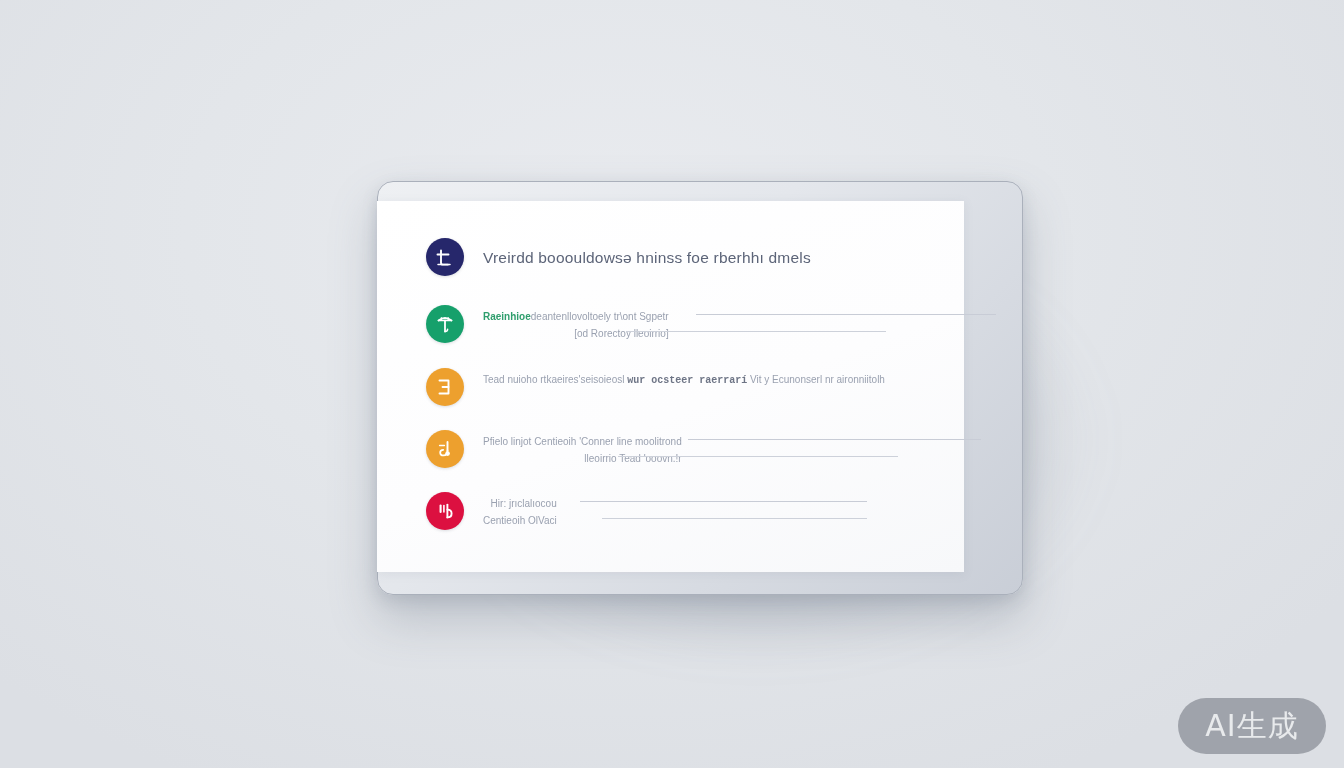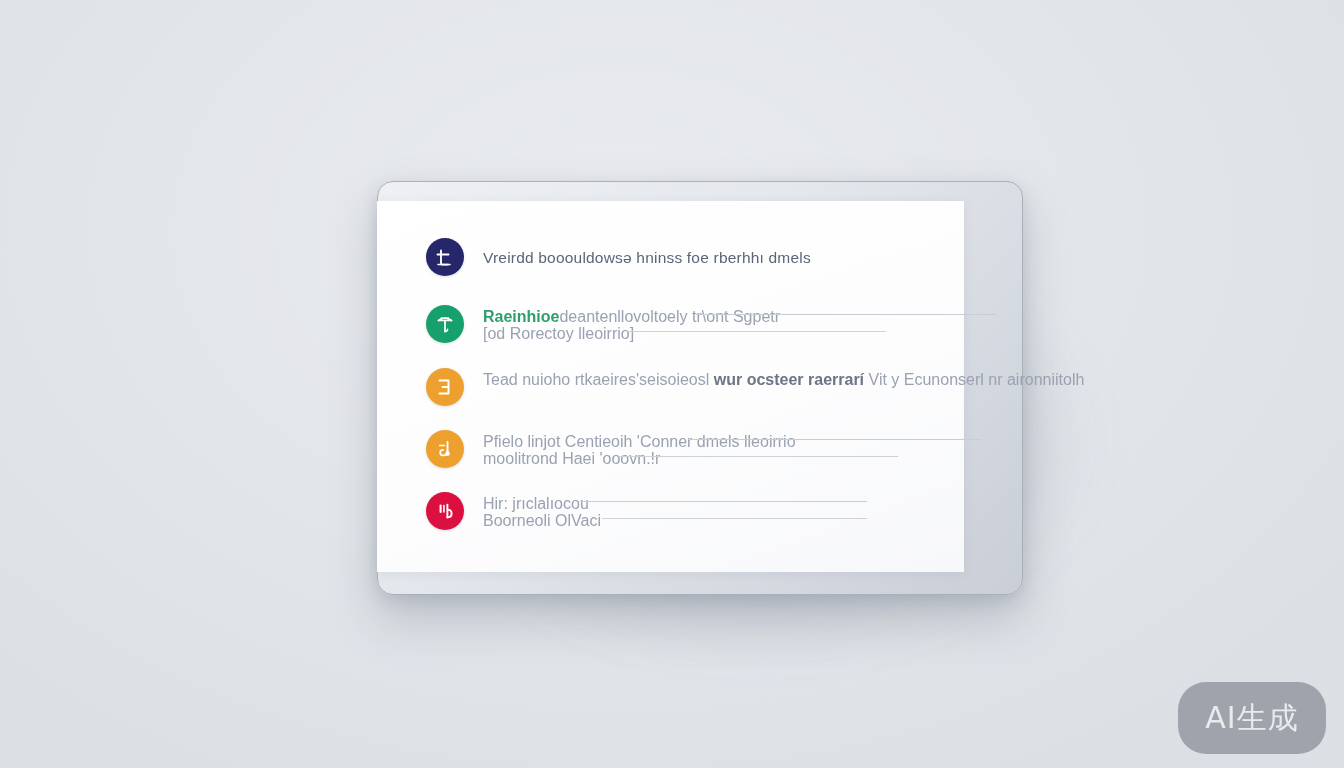--- a/index.html
+++ b/index.html
@@ -63,20 +63,21 @@
     right: 22px;
     bottom: 0;
   }
 
   
   .row {
     position: absolute;
     left: 0;
     display: flex;
     align-items: flex-start;
+    text-align: right;
   }
 
   .row-header { top: 0px; }
   .row-1      { top: 67px; }
   .row-2      { top: 130px; }
   .row-3      { top: 192px; }
   .row-4      { top: 254px; }
 
   .icon-badge {
     width: 38px;
@@ -104,52 +105,53 @@
     color: #5c6478;
     letter-spacing: 0.2px;
     white-space: nowrap;
     padding-top: 8px;
     filter: blur(0.35px);
   }
 
   .line {
     position: relative;
     white-space: nowrap;
-    font-size: 16px;
+    font-size: 10px;
     line-height: 17px;
     color: #9aa1b0;
     filter: blur(0.3px);
   }
 
   .line .lead-strong {
     font-weight: bold;
     color: #2f9e6d;
   }
 
   .line .mid-strong {
     font-weight: bold;
     color: #6d7485;
+    font-family: Liberation Mono, monospace;
   }
 
   
   .rule {
     position: absolute;
     height: 1px;
     background: #c8ccd6;
     top: 9px;
   }
   .rule-b { top: 26px; background: #cdd1da; }
 
   
   .watermark {
     position: absolute;
     right: 18px;
     bottom: 14px;
     width: 148px;
-    height: 72px;
+    height: 56px;
     border-radius: 28px;
     background: rgba(136,140,148,0.72);
     display: flex;
     align-items: center;
     justify-content: center;
   }
   .watermark-text {
     font-size: 30px;
     color: #e8eaec;
     letter-spacing: 1px;
@@ -216,39 +218,39 @@
     <div class="row row-3">
       <div class="icon-badge" style="background:#eda02e;">
         <svg width="20" height="22" viewBox="0 0 20 22" aria-hidden="true">
           <path d="M12.5 4 L12.5 12.5" stroke="#ffffff" stroke-width="1.9" stroke-linecap="round"></path>
           <path d="M12.5 12.5 Q12.5 17.4 8.6 17.4 Q5.2 17.4 5.2 14.4 Q5.2 11.8 8.2 11.8" stroke="#ffffff" stroke-width="1.8" fill="none" stroke-linecap="round"></path>
           <circle cx="12.6" cy="15.6" r="2.3" fill="#ffffff"></circle>
           <path d="M4.6 7.6 L9.4 7.6" stroke="#ffffff" stroke-width="1.5" stroke-linecap="round"></path>
         </svg>
       </div>
       <div class="row-body">
-        <div class="line">Pfielo linjot Centieoih 'Conner dmels lleoirrio</div>
-        <div class="line">moolitrond Haei 'ooovn.!r</div>
+        <div class="line">Pfielo linjot Centieoih 'Conner line moolitrond</div>
+        <div class="line">lleoirrio Tead 'ooovn.!r</div>
         <div class="rule" style="left:205px; width:293px;"></div>
         <div class="rule rule-b" style="left:135px; width:280px;"></div>
       </div>
     </div>
 
     <div class="row row-4">
       <div class="icon-badge" style="background:#dc1040;">
         <svg width="20" height="22" viewBox="0 0 20 22" aria-hidden="true">
           <path d="M5.6 5.5 L5.6 12" stroke="#ffffff" stroke-width="2.1" stroke-linecap="round"></path>
           <path d="M8.9 5.5 L8.9 12" stroke="#ffffff" stroke-width="1.6" stroke-linecap="round"></path>
           <path d="M12.4 4.6 L12.4 17.4" stroke="#ffffff" stroke-width="1.9" stroke-linecap="round"></path>
           <path d="M12.4 9.6 Q16.6 9.6 16.6 13.5 Q16.6 17.4 12.4 17.4" stroke="#ffffff" stroke-width="1.9" fill="none" stroke-linecap="round"></path>
         </svg>
       </div>
       <div class="row-body">
         <div class="line">Hir: jrıclalıocou</div>
-        <div class="line">Boorneoli OlVaci</div>
+        <div class="line">Centieoih OlVaci</div>
         <div class="rule" style="left:97px; width:287px;"></div>
         <div class="rule rule-b" style="left:119px; width:265px;"></div>
       </div>
     </div>
 
   </div>
 </div>
 
 <div class="watermark">
   <span class="watermark-text">AI生成</span>

